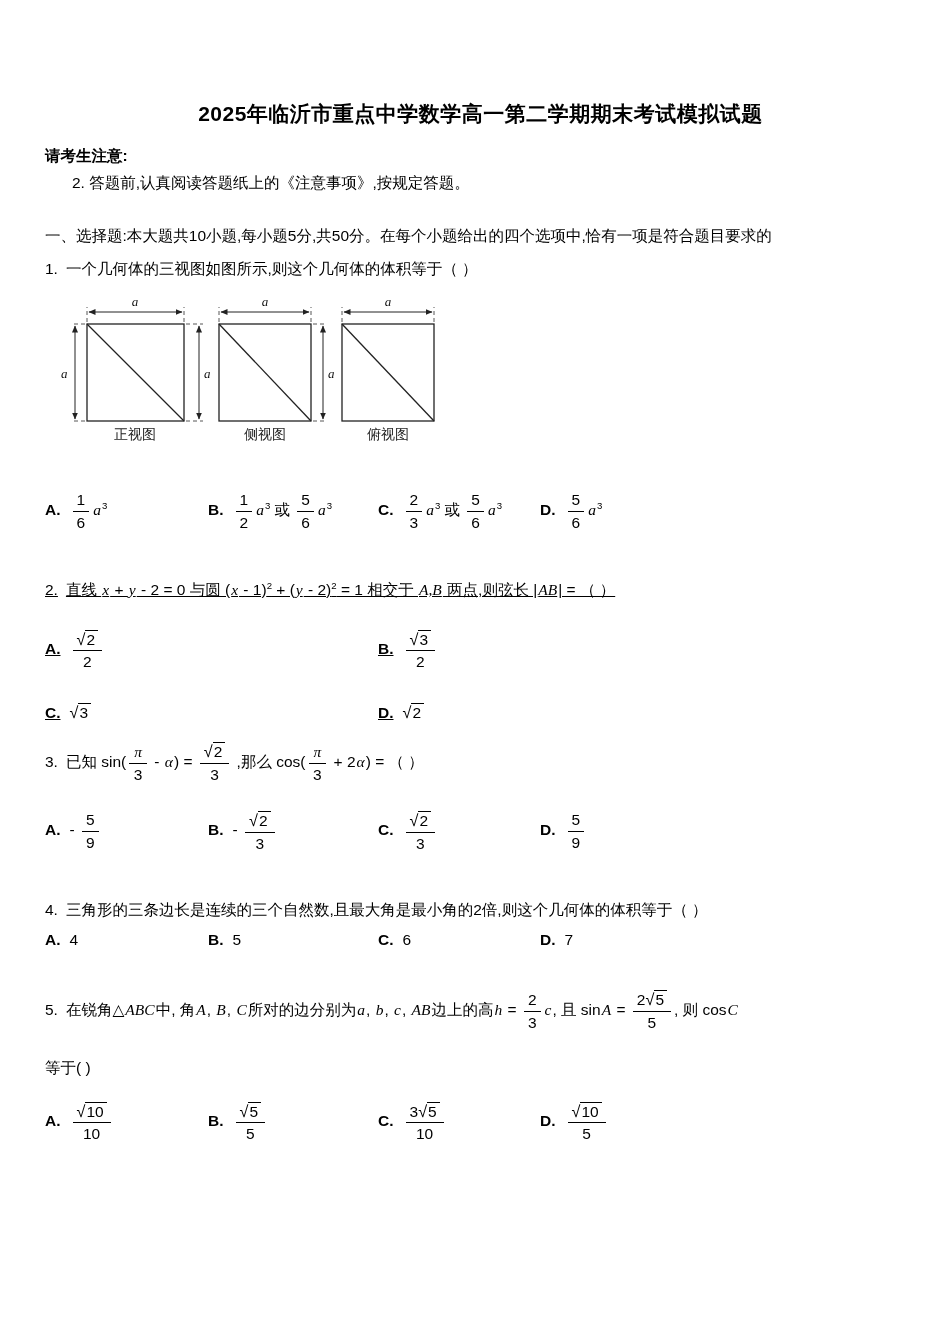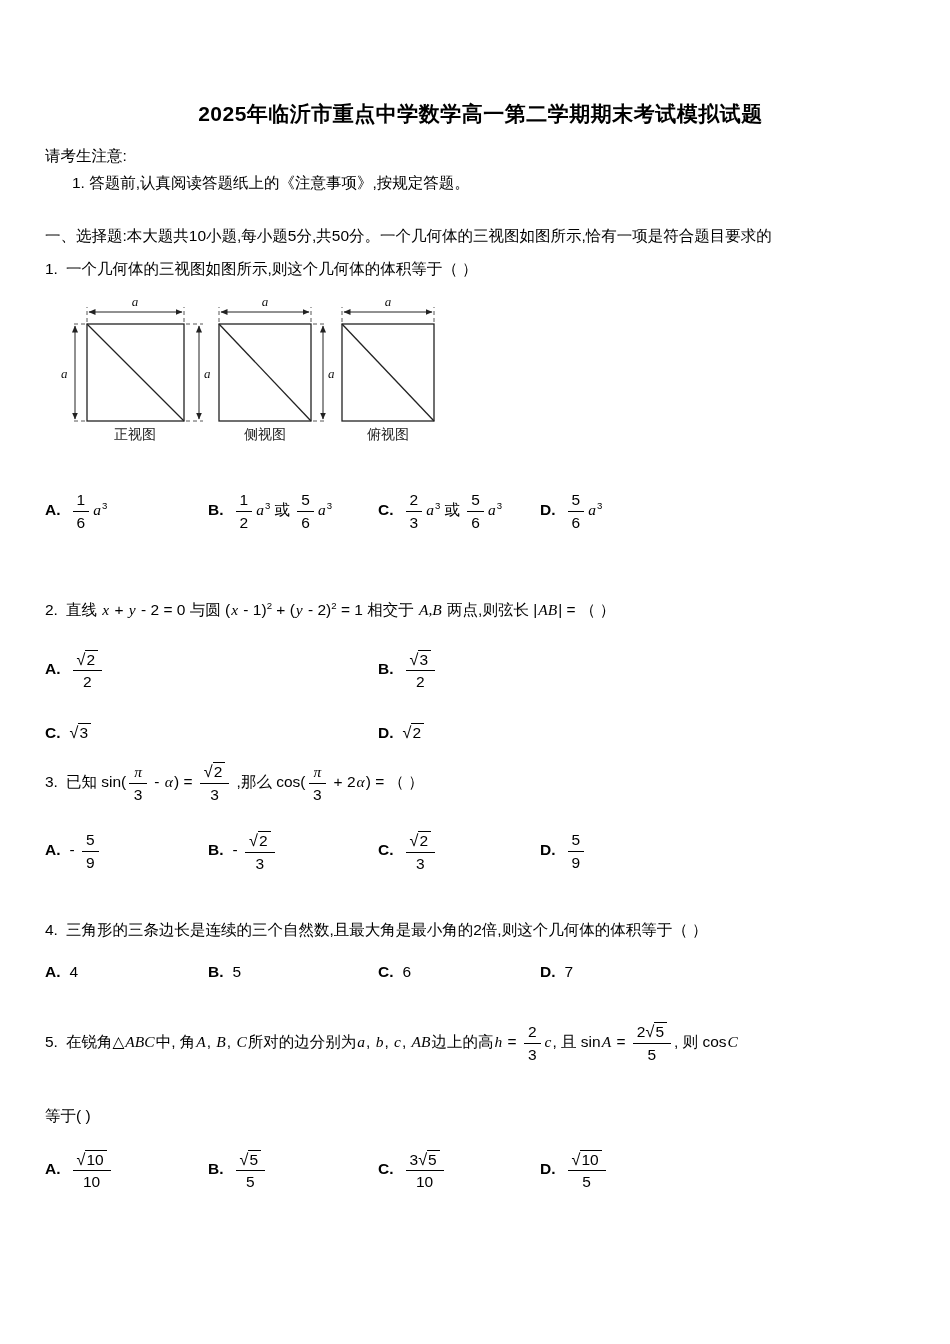--- a/index.html
+++ b/index.html
@@ -6,40 +6,40 @@
   html,body { background:#ffffff; }
   body {
     width:950px; min-height:1344px; color:#000;
     font-family:"Liberation Sans","DejaVu Sans",sans-serif;
     font-size:15.5px;
   }
   .page { padding:100px 34px 40px 45px; }
 
   .title { text-align:center; font-size:21px; font-weight:bold; margin-bottom:18px; letter-spacing:0.5px; }
 
-  .notice-header { font-weight:normal; margin-bottom:3px; }
+  .notice-header { font-weight:bold; margin-bottom:3px; }
   .notice-item { line-height:1.7; padding-left:27px; }
 
   .section-header { margin-top:30px; }
 
   .question { margin-top:10px; }
-  .q2 { margin-top:66px; }
+  .q2 { margin-top:46px;text-decoration:underline; }
   .q3 { margin-top:19px; }
   .q4 { margin-top:46px; }
   .q5 { margin-top:40px; }
 
   .stem { line-height:1.6; }
   .qnum { margin-right:8px; }
-  .stem2 { margin-top:40px; }
+  .stem2 { margin-top:24px; }
 
   .options { display:grid; width:690px; margin-top:26px; align-items:center; }
   .options.cols4 { grid-template-columns:163px 170px 162px auto; }
   .options.cols2 { grid-template-columns:333px auto; row-gap:32px; }
   .q1-opts { margin-top:42px; }
-  .q4-opts { margin-top:20px; }
+  .q4-opts { margin-top:8px; }
   .q5-opts { margin-top:20px; }
   .option { display:block; white-space:nowrap; }
   .olabel { font-weight:bold; margin-right:9px; }
 
   
   .mi { font-style:italic; font-family:"Liberation Serif","DejaVu Serif",serif; padding:0 1px; }
   sup.msup { font-size:0.62em; vertical-align:super; line-height:0; }
   .mfrac { display:inline-block; vertical-align:middle; text-align:center; margin:0 3px; line-height:1.15; }
   .mnum { display:block; padding:1px 4px 2px; border-bottom:1px solid #000; }
   .mden { display:block; padding:2px 4px 0; }
@@ -54,24 +54,24 @@
 </style>
 </head>
 <body>
 
 <div class="page">
 
   <h1 class="title">2025年临沂市重点中学数学高一第二学期期末考试模拟试题</h1>
 
   <div class="notice">
     <p class="notice-header">请考生注意:</p>
-    <p class="notice-item">1. 答题前,认真阅读答题纸上的《注意事项》,按规定答题。</p>
-  </div>
-
-  <p class="section-header">一、选择题:本大题共10小题,每小题5分,共50分。一个几何体的三视图如图所示,恰有一项是符合题目要求的</p>
+    <p class="notice-item">2. 答题前,认真阅读答题纸上的《注意事项》,按规定答题。</p>
+  </div>
+
+  <p class="section-header">一、选择题:本大题共10小题,每小题5分,共50分。在每个小题给出的四个选项中,恰有一项是符合题目要求的</p>
 
   <div class="question q1">
     <p class="stem">
       <span class="qnum">1.</span><span>一个几何体的三视图如图所示,则这个几何体的体积等于（    ）</span>
     </p>
 
     <div class="diagram">
       <svg width="378" height="150" viewBox="0 0 378 150">
         <defs>
           <marker id="arr" markerWidth="9" markerHeight="8" refX="6.5" refY="3" orient="auto-start-reverse">

